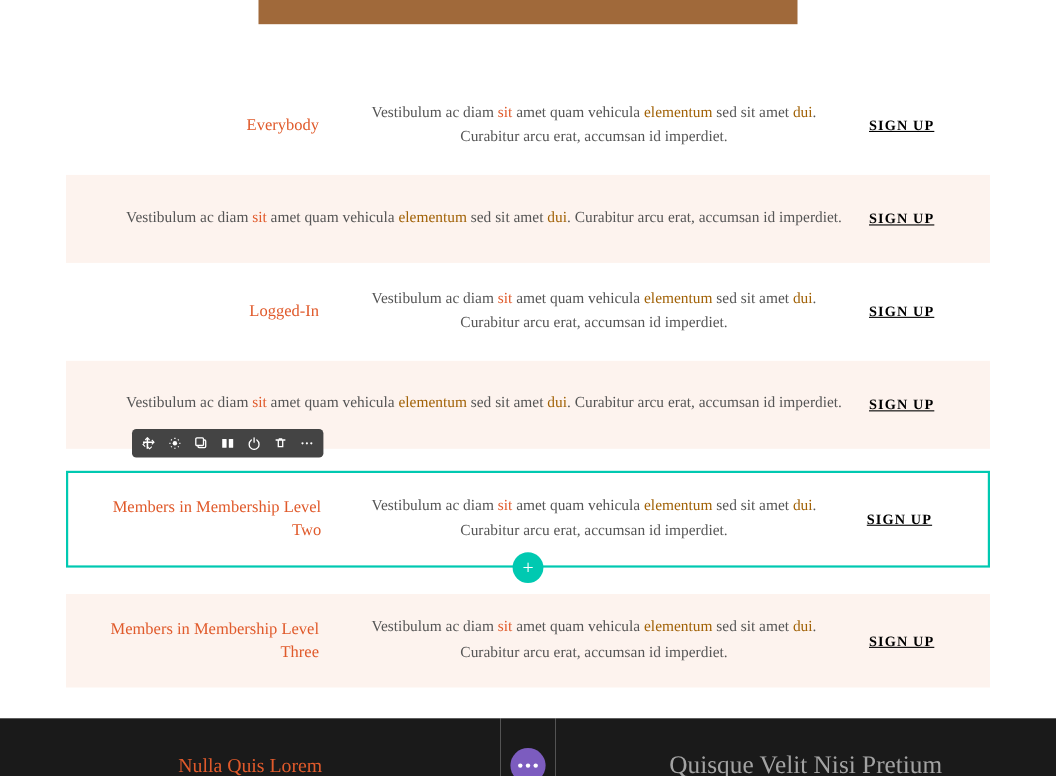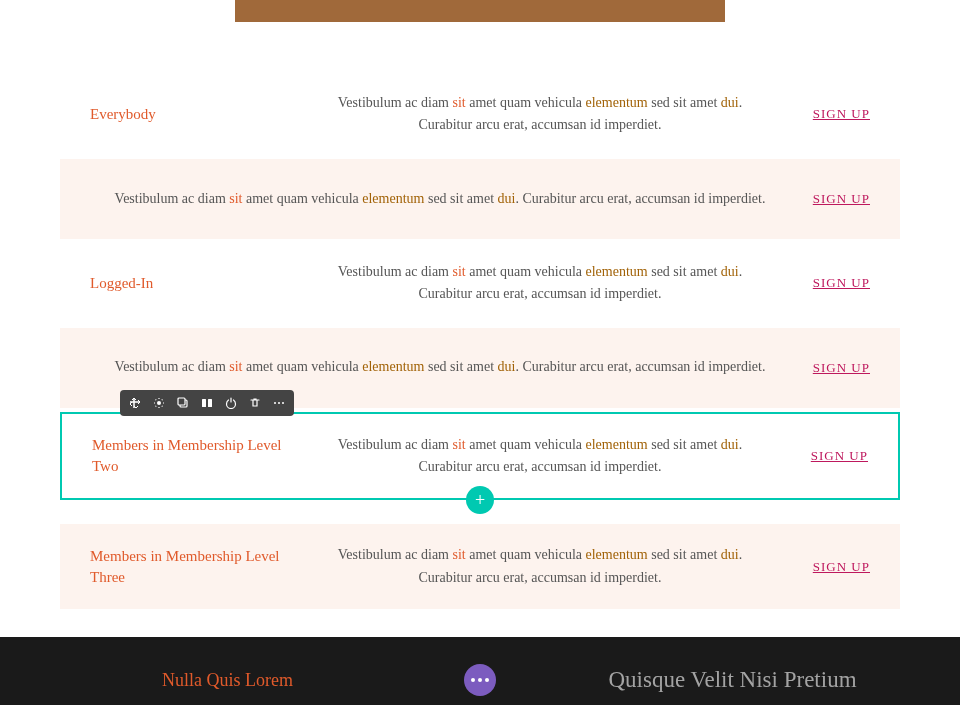--- a/index.html
+++ b/index.html
@@ -45,43 +45,43 @@
 
     .row.highlighted {
       background: #fff;
       border: 2px solid #00c9b1;
       position: relative;
     }
 
     .row-title {
       color: #e05a2b;
       font-size: 15px;
-      text-align: left;
+      text-align: right;
       width: 200px;
       flex-shrink: 0;
       line-height: 1.4;
     }
 
     .row-description {
       flex: 1;
       text-align: center;
       font-size: 14px;
       color: #555;
       line-height: 1.6;
       padding: 0 20px;
     }
 
     .sign-up-btn {
       font-size: 13px;
-      font-weight: normal;
-      color: #be185d;
+      font-weight: bold;
+      color: #000000;
       text-decoration: underline;
       letter-spacing: 1px;
       width: 80px;
-      text-align: right;
+      text-align: left;
       flex-shrink: 0;
       cursor: pointer;
     }
 
     .toolbar-inner {
       position: absolute;
       top: -20px;
       left: 60px;
       background: #444;
       border-radius: 4px;
@@ -289,21 +289,21 @@
           <svg viewBox="0 0 12 12">
               <circle cx="2" cy="6" r="1" fill="white"></circle>
               <circle cx="6" cy="6" r="1" fill="white"></circle>
               <circle cx="10" cy="6" r="1" fill="white"></circle>
             </svg>
         </div>
       </div>
     </div>
   </div>
 
-  <div style="position: relative; margin-top: 4px;">
+  <div style="position: relative; margin-top: 20px;">
     <div class="row highlighted">
       <div class="row-title">
         <span>Members in Membership Level Two</span>
       </div>
       <div class="row-description">
         Vestibulum ac diam <span class="desc-red">sit</span> amet quam vehicula <span class="desc-blue">elementum</span> sed sit amet <span class="desc-blue">dui</span>. Curabitur arcu erat, accumsan id imperdiet.
       </div>
       <div class="sign-up-btn">SIGN UP</div>
     </div>
 

